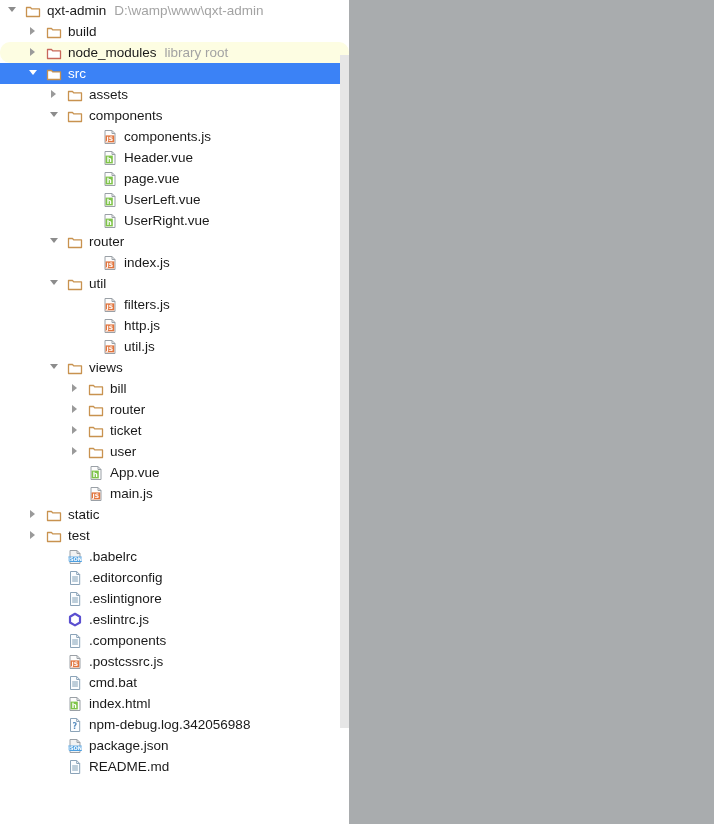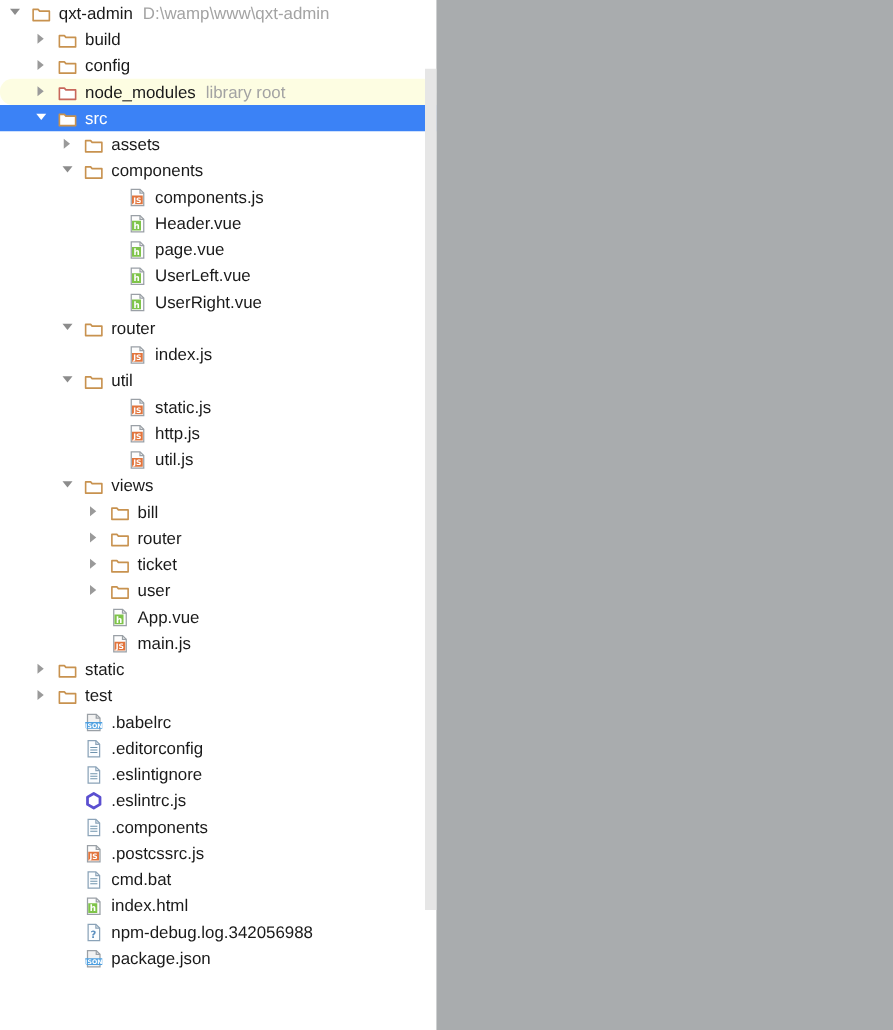--- a/index.html
+++ b/index.html
@@ -134,30 +134,20 @@
         <div class="row">
           <span class="indent" style="width: 27px;"></span>
           <span class="twisty collapsed"></span>
           <span class="icon">
             <svg width="16" height="16" viewBox="0 0 16 16">
               <path d="M1.5 4.5h4l1.2 1.4h7.8v7.6h-13z" fill="#ffffff" stroke="#c8924f" stroke-width="1.3" stroke-linejoin="round"></path>
             </svg>
           </span>
           <span class="label">build</span>
         </div>
-        <div class="row">
-          <span class="indent" style="width: 27px;"></span>
-          <span class="twisty collapsed"></span>
-          <span class="icon">
-            <svg width="16" height="16" viewBox="0 0 16 16">
-              <path d="M1.5 4.5h4l1.2 1.4h7.8v7.6h-13z" fill="#ffffff" stroke="#c8924f" stroke-width="1.3" stroke-linejoin="round"></path>
-            </svg>
-          </span>
-          <span class="label">config</span>
-        </div>
         <div class="row excluded-hl">
           <span class="indent" style="width: 27px;"></span>
           <span class="twisty collapsed"></span>
           <span class="icon">
             <svg width="16" height="16" viewBox="0 0 16 16">
               <path d="M1.5 4.5h4l1.2 1.4h7.8v7.6h-13z" fill="#ffffff" stroke="#c8675b" stroke-width="1.3" stroke-linejoin="round"></path>
             </svg>
           </span>
           <span class="label">node_modules</span>
           <span class="hint">library root</span>
@@ -294,21 +284,21 @@
           <span class="indent" style="width: 83px;"></span>
           <span class="twisty"></span>
           <span class="icon">
             <svg width="16" height="16" viewBox="0 0 16 16">
               <path d="M3 1.5h7l3 3v10H3z" fill="#fdfdfd" stroke="#9aa0a6" stroke-width="1"></path>
               <path d="M10 1.5v3h3" fill="none" stroke="#9aa0a6" stroke-width="1"></path>
               <rect x="3.6" y="6.4" width="8.6" height="7" fill="#e2743c"></rect>
               <text x="7.9" y="12.3" font-family="DejaVu Sans, sans-serif" font-size="6" font-weight="bold" fill="#ffffff" text-anchor="middle">JS</text>
             </svg>
           </span>
-          <span class="label">static.js</span>
+          <span class="label">filters.js</span>
         </div>
         <div class="row">
           <span class="indent" style="width: 83px;"></span>
           <span class="twisty"></span>
           <span class="icon">
             <svg width="16" height="16" viewBox="0 0 16 16">
               <path d="M3 1.5h7l3 3v10H3z" fill="#fdfdfd" stroke="#9aa0a6" stroke-width="1"></path>
               <path d="M10 1.5v3h3" fill="none" stroke="#9aa0a6" stroke-width="1"></path>
               <rect x="3.6" y="6.4" width="8.6" height="7" fill="#e2743c"></rect>
               <text x="7.9" y="12.3" font-family="DejaVu Sans, sans-serif" font-size="6" font-weight="bold" fill="#ffffff" text-anchor="middle">JS</text>
@@ -555,19 +545,35 @@
           <span class="twisty"></span>
           <span class="icon">
             <svg width="16" height="16" viewBox="0 0 16 16">
               <path d="M3 1.5h7l3 3v10H3z" fill="#f2f2f2" stroke="#9aa0a6" stroke-width="1"></path>
               <path d="M10 1.5v3h3" fill="none" stroke="#9aa0a6" stroke-width="1"></path>
               <rect x="1.2" y="7.6" width="13.6" height="5.4" fill="#4d9fe0"></rect>
               <text x="8" y="12.1" font-family="DejaVu Sans, sans-serif" font-size="5" font-weight="bold" fill="#ffffff" text-anchor="middle">JSON</text>
             </svg>
           </span>
           <span class="label">package.json</span>
+        </div>
+        <div class="row">
+          <span class="indent" style="width: 48px;"></span>
+          <span class="twisty"></span>
+          <span class="icon">
+            <svg width="16" height="16" viewBox="0 0 16 16">
+              <path d="M3.5 1.5h6.2l3 3v10h-9.2z" fill="#fbfdff" stroke="#8ba3b8" stroke-width="1"></path>
+              <path d="M9.7 1.5v3h3" fill="none" stroke="#8ba3b8" stroke-width="1"></path>
+              <g stroke="#6f93ad" stroke-width="0.9">
+                <line x1="5.2" y1="7" x2="10.9" y2="7"></line>
+                <line x1="5.2" y1="9" x2="10.9" y2="9"></line>
+                <line x1="5.2" y1="11" x2="10.9" y2="11"></line>
+              </g>
+            </svg>
+          </span>
+          <span class="label">README.md</span>
         </div>
       </div>
   </div>
 
   <div id="scroll-track"></div>
 
 </div>
 
 </body></html>

